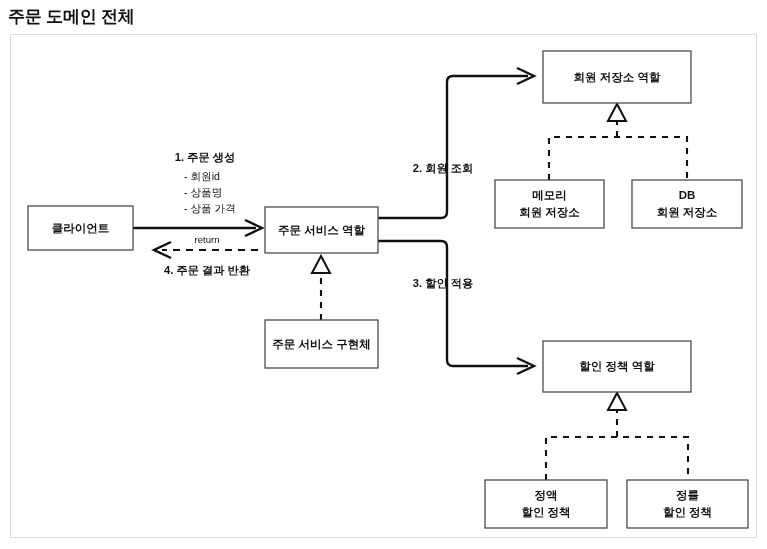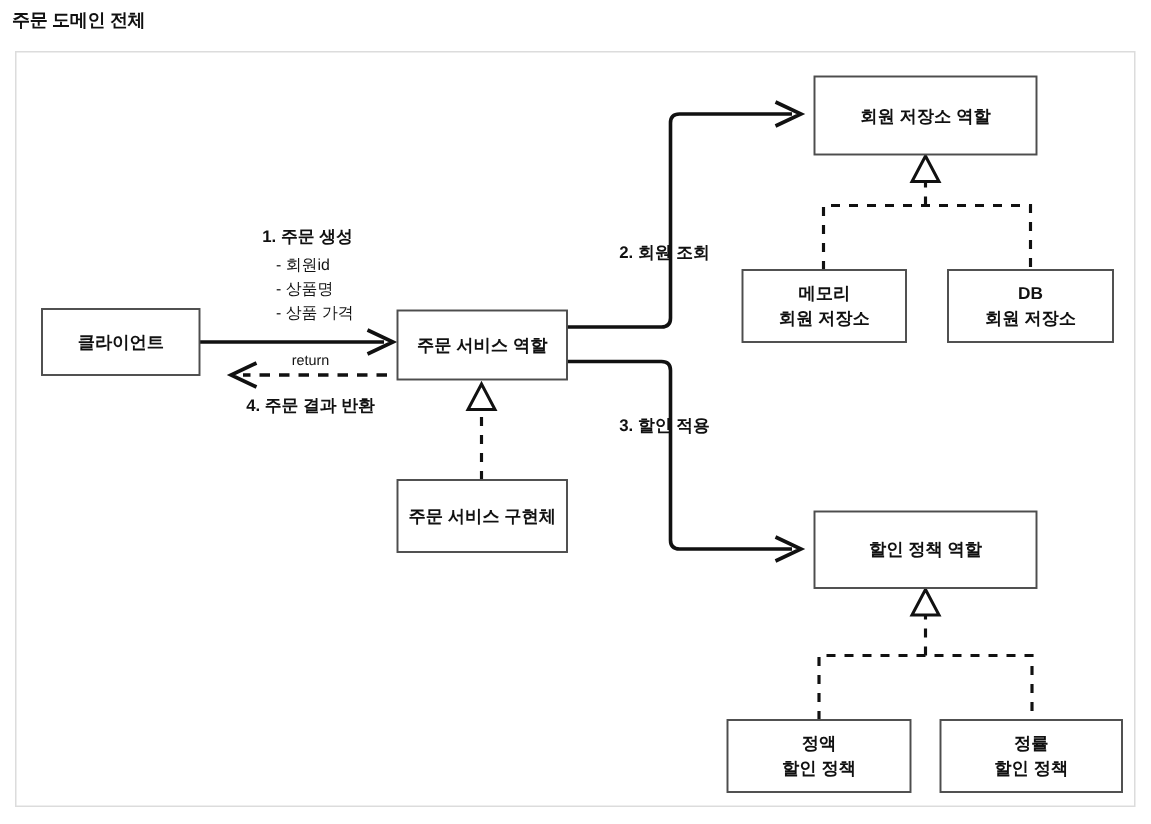--- a/index.html
+++ b/index.html
@@ -12,21 +12,21 @@
     height: 549px;
     font-family: "Liberation Sans", "DejaVu Sans", sans-serif;
     color: #1a1a1a;
     overflow: hidden;
     position: relative;
   }
   #page-title {
     position: absolute;
     left: 8px;
     top: 5px;
-    font-size: 12px;
+    font-size: 17px;
     font-weight: bold;
     letter-spacing: -0.2px;
     color: #111111;
     white-space: nowrap;
   }
   #diagram-frame {
     position: absolute;
     left: 10px;
     top: 34px;
     width: 747px;

